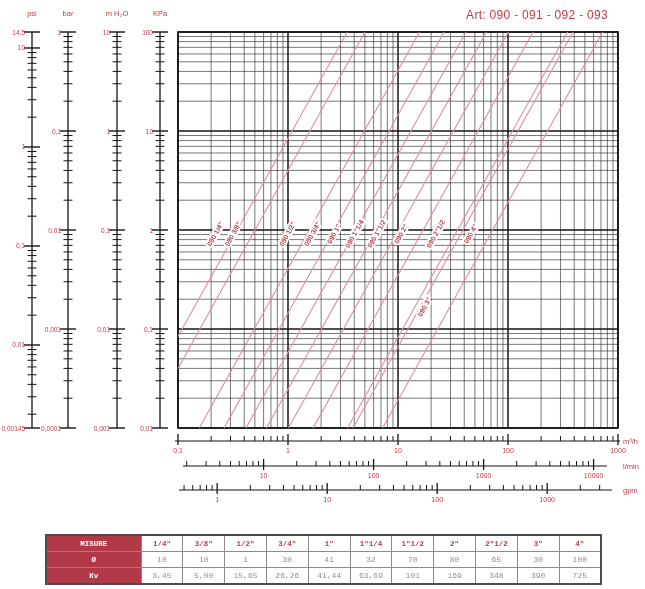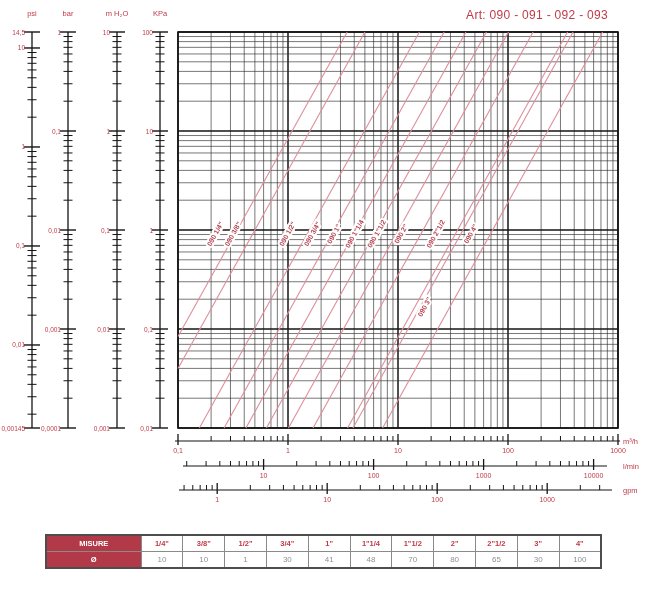--- a/index.html
+++ b/index.html
@@ -2,21 +2,21 @@
 <html><head>
 <meta charset="utf-8">
 <style>
   html,body{margin:0;padding:0;background:#f7f7f5;}
   #page{position:relative;width:645px;height:589px;background:#ffffff;
         font-family:"Liberation Sans", sans-serif;overflow:hidden;}
   #title{position:absolute;top:8px;right:37px;font-size:12px;letter-spacing:.3px;
          color:#c13a48;font-weight:500;}
   #chart-wrap{position:absolute;left:0;top:0;}
   #kv-table{position:absolute;left:45px;top:534px;width:557px;border-collapse:collapse;
-            table-layout:fixed;border:2px solid #4d4d4d;font-size:8px;}
+            table-layout:fixed;border:2px solid #4d4d4d;font-size:8px;font-family:Liberation Mono, monospace;}
   #kv-table td,#kv-table th{border:1px solid #8a8a8a;text-align:center;height:15px;
             padding:0;overflow:hidden;white-space:nowrap;}
   #kv-table th.rowhead{background:#b23a48;color:#ffffff;font-weight:bold;font-size:7.5px;}
   #kv-table col.c0{width:95px;}
   #kv-table td.size{color:#c13a48;font-weight:bold;font-size:7.5px;}
   #kv-table td.val{color:#909090;font-weight:normal;}
 </style>
 </head>
 <body>
 
@@ -465,22 +465,36 @@
           <td class="size">3"</td>
           <td class="size">4"</td>
         </tr>
         <tr>
           <th class="rowhead">Ø</th>
           <td class="val">10</td>
           <td class="val">10</td>
           <td class="val">1</td>
           <td class="val">30</td>
           <td class="val">41</td>
-          <td class="val">48</td>
+          <td class="val">32</td>
           <td class="val">70</td>
           <td class="val">80</td>
           <td class="val">65</td>
           <td class="val">30</td>
           <td class="val">100</td>
         </tr>
+        <tr>
+          <th class="rowhead">Kv</th>
+          <td class="val">3,45</td>
+          <td class="val">5,00</td>
+          <td class="val">15,65</td>
+          <td class="val">26,26</td>
+          <td class="val">41,44</td>
+          <td class="val">63,69</td>
+          <td class="val">101</td>
+          <td class="val">169</td>
+          <td class="val">348</td>
+          <td class="val">390</td>
+          <td class="val">725</td>
+        </tr>
       </tbody>
   </table>
 </div>
 
 </body></html>

